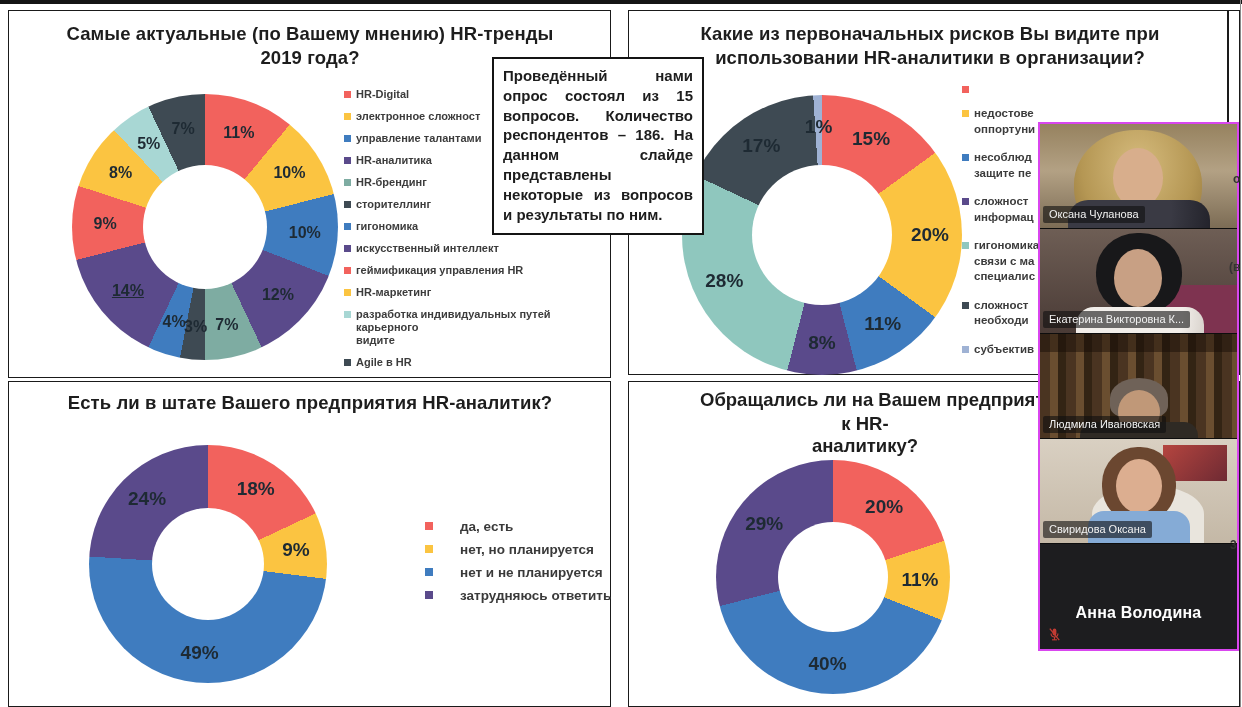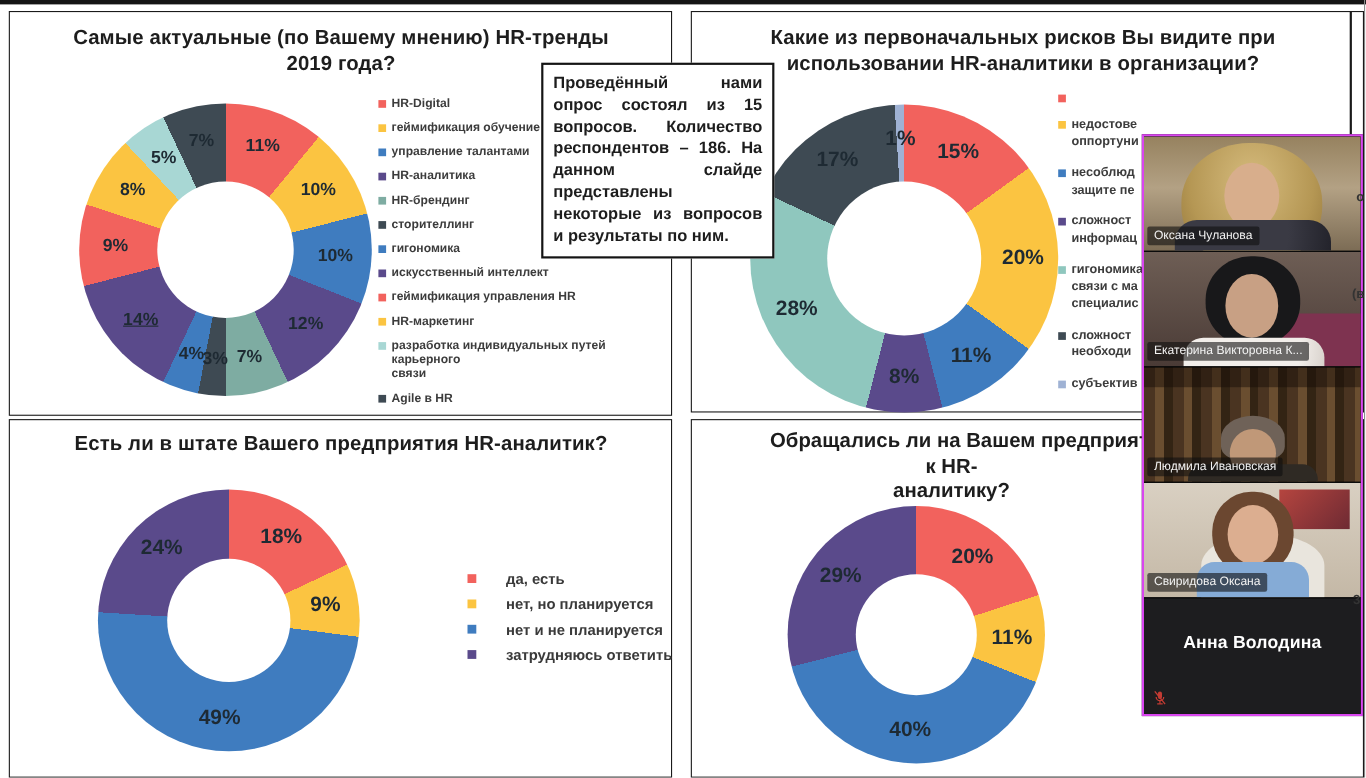--- a/index.html
+++ b/index.html
@@ -77,21 +77,21 @@
   .sc3 .hair{left:70px;top:44px;width:58px;height:40px;border-radius:50% 50% 30% 30%;background:#6f6258;}
   .sc3 .face{left:78px;top:56px;width:42px;height:44px;border-radius:50%;background:#c09878;}
   .sc3 .body{left:40px;bottom:0;width:118px;height:16px;border-radius:14px 14px 0 0;background:#2f2a24;}
   .sc4 .ph{background:linear-gradient(180deg,#d9d0c2,#c4b8a6);}
   .sc4 .propA{right:10px;top:6px;width:64px;height:36px;background:linear-gradient(135deg,#b5453f,#6e2a33);}
   .sc4 .propB{left:52px;bottom:0;width:112px;height:58px;border-radius:50% 50% 0 0;background:#e9e5dd;}
   .sc4 .hair{left:62px;top:8px;width:74px;height:76px;border-radius:48%;background:#6b4730;}
   .sc4 .face{left:76px;top:20px;width:46px;height:54px;border-radius:50%;background:#dcae90;}
   .sc4 .body{left:48px;bottom:0;width:102px;height:32px;border-radius:16px 16px 0 0;background:#85abd6;}
   .sc5{background:#1d1d1f;}
-  .sc5 .bigname{position:absolute;left:0;right:0;top:32px;text-align:center;color:#fff;
+  .sc5 .bigname{position:absolute;left:0;right:0;top:60px;text-align:center;color:#fff;
                 font-size:16px;font-weight:bold;letter-spacing:.2px;}
   .sc5 .mic{position:absolute;left:7px;bottom:7px;}
 </style>
 </head>
 <body>
 
 <div class="abs topbar"></div>
 <div class="abs rightline"></div>
 <div class="abs rec-dot"></div>
 
@@ -130,21 +130,21 @@
     <div class="abs legend legend-c1">
       <div class="li">
         <span class="sw" style="background: rgb(242, 98, 93);"></span>
         <div class="lt">
           <span>HR-Digital</span>
         </div>
       </div>
       <div class="li">
         <span class="sw" style="background: rgb(251, 196, 65);"></span>
         <div class="lt">
-          <span>геймификация обучение</span>
+          <span>электронное сложност</span>
         </div>
       </div>
       <div class="li">
         <span class="sw" style="background: rgb(63, 124, 191);"></span>
         <div class="lt">
           <span>управление талантами</span>
         </div>
       </div>
       <div class="li">
         <span class="sw" style="background: rgb(90, 74, 139);"></span>
@@ -185,21 +185,21 @@
       <div class="li">
         <span class="sw" style="background: rgb(251, 196, 65);"></span>
         <div class="lt">
           <span>HR-маркетинг</span>
         </div>
       </div>
       <div class="li">
         <span class="sw" style="background: rgb(168, 215, 212);"></span>
         <div class="lt">
           <span>разработка индивидуальных путей карьерного</span>
-          <span>связи</span>
+          <span>видите</span>
         </div>
       </div>
       <div class="li">
         <span class="sw" style="background: rgb(62, 74, 83);"></span>
         <div class="lt">
           <span>Agile в HR</span>
         </div>
       </div>
     </div>
     <div class="abs donut" style="left: 682px; top: 95px; width: 280px; height: 280px; background: conic-gradient(rgb(242, 98, 93) 0deg, rgb(242, 98, 93) 54deg, rgb(251, 196, 65) 54deg, rgb(251, 196, 65) 126deg, rgb(63, 124, 191) 126deg, rgb(63, 124, 191) 165.6deg, rgb(90, 74, 139) 165.6deg, rgb(90, 74, 139) 194.4deg, rgb(143, 199, 190) 194.4deg, rgb(143, 199, 190) 295.2deg, rgb(62, 74, 83) 295.2deg, rgb(62, 74, 83) 356.4deg, rgb(159, 178, 212) 356.4deg, rgb(159, 178, 212) 360deg);">

